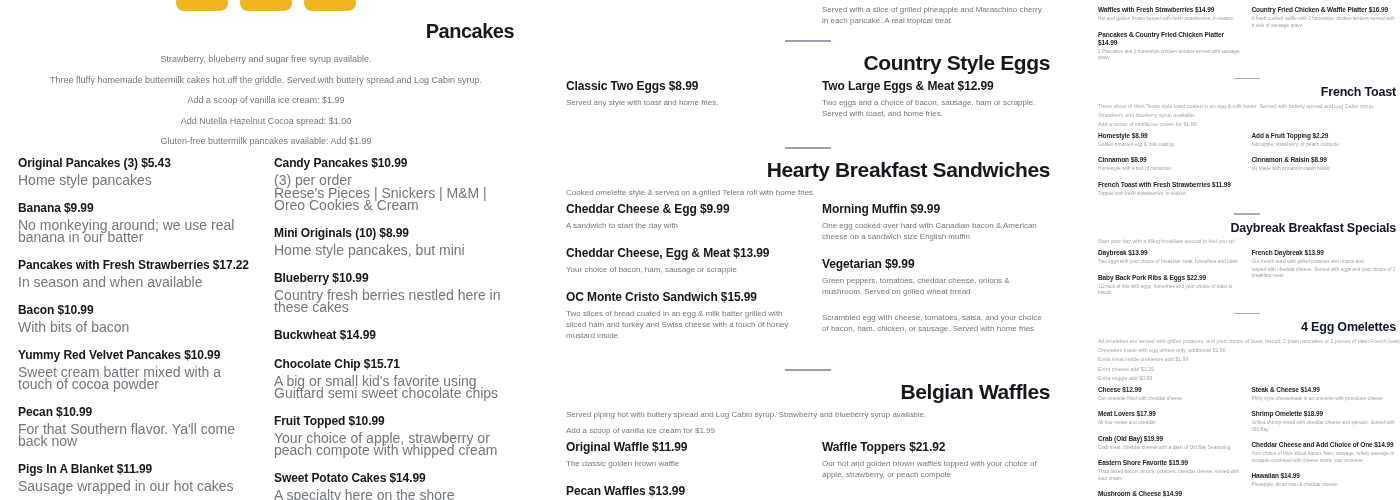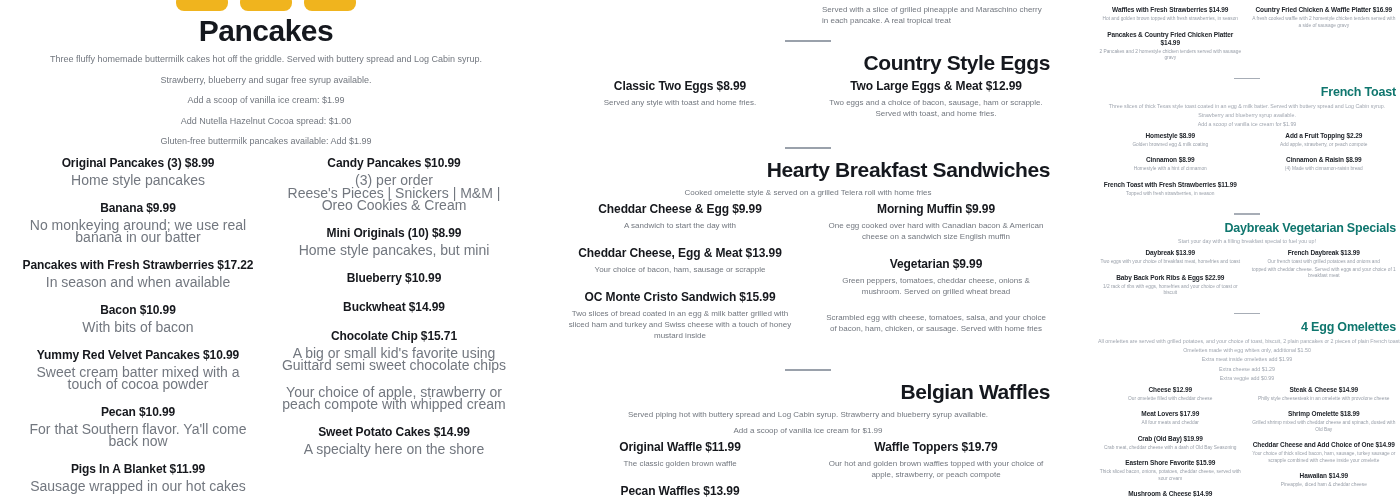--- a/index.html
+++ b/index.html
@@ -10,68 +10,68 @@
     color:#16181d;
   }
   .col{position:absolute;top:0;box-sizing:border-box;}
   .col-left{left:0;width:530px;padding:0 16px 0 18px;}
   .col-mid{left:530px;width:548px;padding:0 28px 0 36px;}
   .col-right{left:1078px;width:322px;padding:2px 4px 0 20px;}
 
   .nav-row{display:flex;justify-content:center;gap:12px;margin-top:-6px;}
   .nav-btn{width:52px;height:17px;border-radius:8px;border:none;background:#f0b41e;cursor:pointer;}
 
-  .menu-title{font-size:30px;line-height:30px;font-weight:700;text-align:center;margin:5px 0 7px;letter-spacing:-0.5px;color:#15181e;}
+  .menu-title{font-size:20px;line-height:30px;font-weight:700;text-align:right;margin:5px 0 7px;letter-spacing:-0.5px;color:#15181e;}
   .intro-line{font-size:9px;line-height:12px;color:#72777f;text-align:center;margin:0 0 8.5px;}
 
   .grid{display:grid;grid-template-columns:1fr 1fr;column-gap:16px;margin-top:2px;}
   .col-mid .grid{column-gap:28px;margin-top:4px;}
   .col-right .grid{column-gap:9px;margin-top:4px;}
 
-  .menu-item{margin:0 0 15px;text-align:center;}
+  .menu-item{margin:0 0 15px;}
   .item-name{font-size:12px;line-height:14px;font-weight:700;color:#16181d;margin:0 0 4px;white-space:nowrap;letter-spacing:-0.1px;}
   .item-desc{font-size:14px;line-height:12px;color:#72777f;margin:0 0 1px;}
   .col-mid .item-desc{font-size:8px;line-height:11px;}
 
   .divider{width:46px;height:2px;background:#9aa1ab;margin:13px auto 0;}
   .sec-title{font-size:21px;line-height:25px;font-weight:700;text-align:right;margin:8px 0 2px;letter-spacing:-0.4px;color:#15181e;}
-  .sec-intro{font-size:8px;line-height:11px;color:#72777f;text-align:center;margin:5px 0 2px;}
+  .sec-intro{font-size:8px;line-height:11px;color:#72777f;margin:5px 0 2px;}
 
   .mid-note{margin-top:6px;}
 
   
   .col-right .menu-item{margin-bottom:8px;}
   .col-right .item-name{font-size:6.5px;line-height:8px;margin:0 0 2px;white-space:normal;color:#22262c;}
   .col-right .item-desc{font-size:4.8px;line-height:6.5px;color:#9aa0aa;}
   .col-right .divider{width:26px;height:1.5px;background:#a7adb6;margin:8px auto 1px;}
-  .col-right .sec-title{font-size:12.5px;line-height:15px;margin:6px 0 1px;color:#0f766e;letter-spacing:-0.2px;}
+  .col-right .sec-title{font-size:12.5px;line-height:15px;margin:6px 0 1px;color:#0f172a;letter-spacing:-0.2px;}
   .col-right .sec-intro{font-size:5.3px;line-height:6.8px;margin:2.5px 0 1.5px;color:#a0a6b0;white-space:nowrap;}
   .faint{color:#d8dbe0;}
 </style>
 </head>
 <body>
 
 <div class="col col-left">
   <div class="nav-row" id="nav-row">
       <button class="nav-btn" style="background: rgb(240, 180, 30);"></button>
       <button class="nav-btn" style="background: rgb(240, 180, 30);"></button>
       <button class="nav-btn" style="background: rgb(240, 180, 30);"></button>
     </div>
   <div class="menu-title">Pancakes</div>
   <div id="pancakes-intro">
+      <div class="intro-line">Strawberry, blueberry and sugar free syrup available.</div>
       <div class="intro-line">Three fluffy homemade buttermilk cakes hot off the griddle. Served with buttery spread and Log Cabin syrup.</div>
-      <div class="intro-line">Strawberry, blueberry and sugar free syrup available.</div>
       <div class="intro-line">Add a scoop of vanilla ice cream: $1.99</div>
       <div class="intro-line">Add Nutella Hazelnut Cocoa spread: $1.00</div>
       <div class="intro-line">Gluten-free buttermilk pancakes available: Add $1.99</div>
     </div>
   <div class="grid">
     <div id="pan-col1">
         <div class="menu-item">
-          <div class="item-name">Original Pancakes (3) $8.99</div>
+          <div class="item-name">Original Pancakes (3) $5.43</div>
           <div class="item-desc">Home style pancakes</div>
         </div>
         <div class="menu-item">
           <div class="item-name">Banana $9.99</div>
           <div class="item-desc">No monkeying around; we use real banana in our batter</div>
         </div>
         <div class="menu-item">
           <div class="item-name">Pancakes with Fresh Strawberries $17.22</div>
           <div class="item-desc">In season and when available</div>
         </div>
@@ -101,29 +101,31 @@
           <div class="item-name">Candy Pancakes $10.99</div>
           <div class="item-desc">(3) per order</div>
           <div class="item-desc">Reese's Pieces | Snickers | M&amp;M | Oreo Cookies &amp; Cream</div>
         </div>
         <div class="menu-item">
           <div class="item-name">Mini Originals (10) $8.99</div>
           <div class="item-desc">Home style pancakes, but mini</div>
         </div>
         <div class="menu-item">
           <div class="item-name">Blueberry $10.99</div>
+          <div class="item-desc">Country fresh berries nestled here in these cakes</div>
         </div>
         <div class="menu-item">
           <div class="item-name">Buckwheat $14.99</div>
         </div>
         <div class="menu-item">
           <div class="item-name">Chocolate Chip $15.71</div>
           <div class="item-desc">A big or small kid's favorite using Guittard semi sweet chocolate chips</div>
         </div>
         <div class="menu-item">
+          <div class="item-name">Fruit Topped $10.99</div>
           <div class="item-desc">Your choice of apple, strawberry or peach compote with whipped cream</div>
         </div>
         <div class="menu-item">
           <div class="item-name">Sweet Potato Cakes $14.99</div>
           <div class="item-desc">A specialty here on the shore</div>
         </div>
       </div>
   </div>
 </div>
 
@@ -189,21 +191,21 @@
         <div class="menu-item">
           <div class="item-name">Original Waffle $11.99</div>
           <div class="item-desc">The classic golden brown waffle</div>
         </div>
         <div class="menu-item">
           <div class="item-name">Pecan Waffles $13.99</div>
         </div>
       </div>
       <div>
         <div class="menu-item">
-          <div class="item-name">Waffle Toppers $19.79</div>
+          <div class="item-name">Waffle Toppers $21.92</div>
           <div class="item-desc">Our hot and golden brown waffles topped with your choice of apple, strawberry, or peach compote</div>
         </div>
       </div>
     </div>
   </div>
 
 <div class="col col-right" id="right-col">
   <div class="grid">
     <div id="right-top1">
         <div class="menu-item">
@@ -247,21 +249,21 @@
           <div class="item-name">Add a Fruit Topping $2.29</div>
           <div class="item-desc">Add apple, strawberry, or peach compote</div>
         </div>
         <div class="menu-item">
           <div class="item-name">Cinnamon &amp; Raisin $8.99</div>
           <div class="item-desc">(4) Made with cinnamon-raisin bread</div>
         </div>
       </div>
     </div>
     <div class="divider"></div>
-    <div class="sec-title">Daybreak Vegetarian Specials</div>
+    <div class="sec-title">Daybreak Breakfast Specials</div>
     <div class="sec-intro">Start your day with a filling breakfast special to fuel you up!</div>
     <div class="grid">
       <div>
         <div class="menu-item">
           <div class="item-name">Daybreak $13.99</div>
           <div class="item-desc faint">Two eggs with your choice of breakfast meat, homefries and toast</div>
         </div>
         <div class="menu-item">
           <div class="item-name">Baby Back Pork Ribs &amp; Eggs $22.99</div>
           <div class="item-desc">1/2 rack of ribs with eggs, homefries and your choice of toast or biscuit</div>

